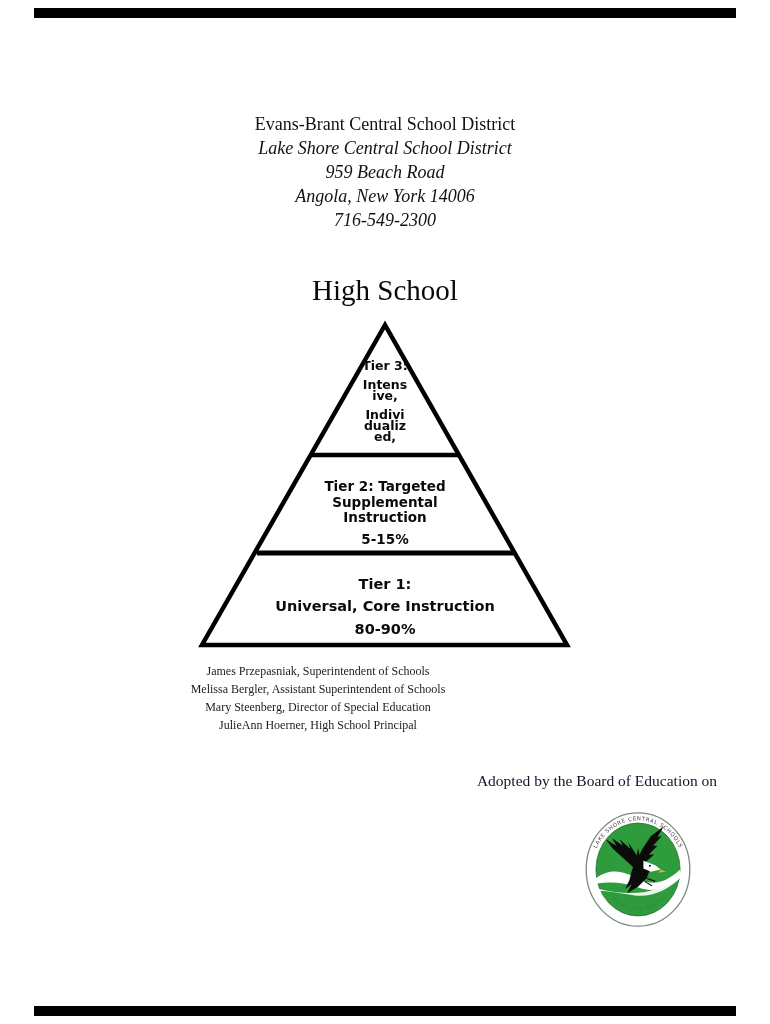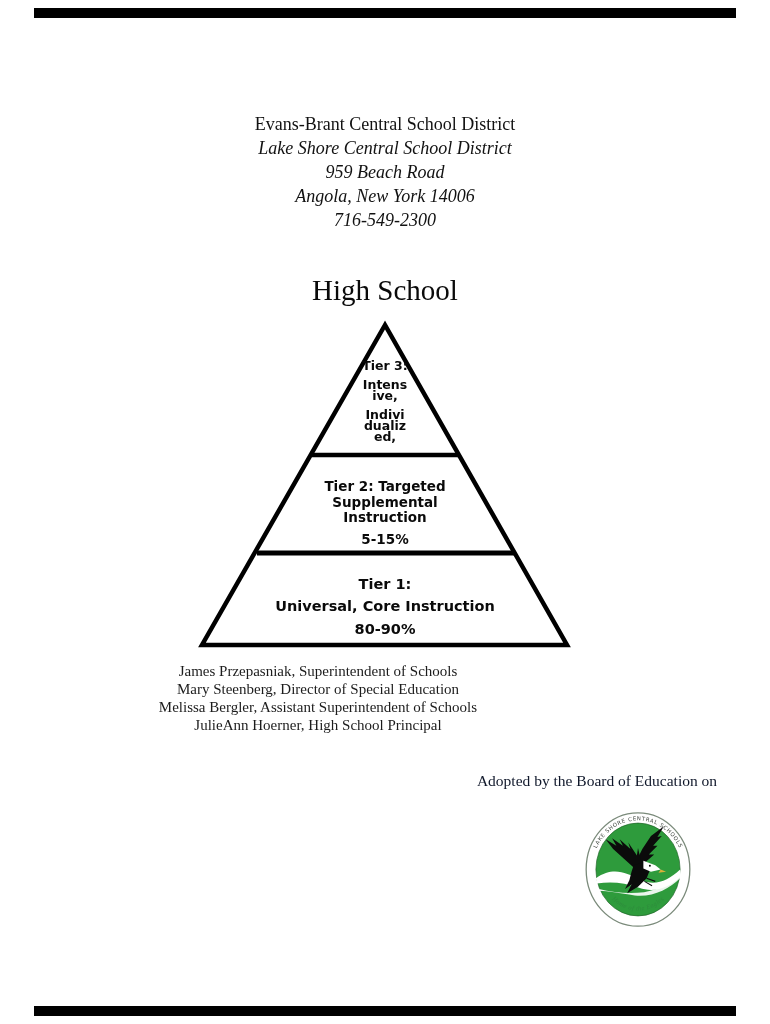--- a/index.html
+++ b/index.html
@@ -26,21 +26,21 @@
     font-family:"DejaVu Sans", sans-serif; font-weight:bold; color:#0a0a0a; }
   .tier3 { left:325px; top:360px; width:120px; font-size:12.5px; line-height:11px; }
   .tier3 .grp { margin-top:8px; }
   .tier2 { left:300px; top:479px; width:170px; font-size:13.5px; line-height:15.5px; }
   .tier2 .pct { margin-top:6px; }
   .tier1 { left:235px; top:577px; width:300px; font-size:14.5px; line-height:15px; }
   .tier1 .l2 { margin-top:7px; }
   .tier1 .pct { margin-top:8px; }
 
   .staff-block { position:absolute; top:662px; left:0; width:636px; text-align:center;
-    font-size:15px; line-height:18px; color:#1c1c1c; }
+    font-size:12px; line-height:18px; color:#1c1c1c; }
 
   .adoption-note { position:absolute; top:772px; left:452px; width:290px; text-align:center;
     font-size:15.5px; color:#0f172a; }
 
   .logo-svg { position:absolute; left:584px; top:811px; }
   .arc-text-top { font-family:"DejaVu Sans", sans-serif; font-size:5px; letter-spacing:0.6px; fill:#3c443c; }
   .arc-text-bottom { font-family:"Liberation Serif", serif; font-style:italic; font-size:6px; letter-spacing:0.4px; fill:#2e8b3c; }
 </style>
 </head>
 <body>
@@ -83,22 +83,22 @@
   </div>
 
   <div class="tier-text tier1">
     <div>Tier 1:</div>
     <div class="l2">Universal, Core Instruction</div>
     <div class="pct">80-90%</div>
   </div>
 
   <div class="staff-block">
     <div>James Przepasniak, Superintendent of Schools</div>
+    <div>Melissa Bergler, Assistant Superintendent of Schools</div>
     <div>Mary Steenberg, Director of Special Education</div>
-    <div>Melissa Bergler, Assistant Superintendent of Schools</div>
     <div>JulieAnn Hoerner, High School Principal</div>
   </div>
 
   <div class="adoption-note">Adopted by the Board of Education on</div>
 
   <svg class="logo-svg" width="108" height="117" viewBox="0 0 100 108">
     <ellipse cx="50" cy="54" rx="48" ry="52.5" fill="#ffffff" stroke-width="1.2" stroke="#7a8a7a"></ellipse>
     <ellipse cx="50" cy="54" rx="39" ry="43" stroke="#1c5f24" stroke-width="0.6" fill="#2e9b3c"></ellipse>
     <defs>
       <path id="arcTop" d="M 7,56 A 43,47.5 0 0 1 93,56" fill="none"></path>

